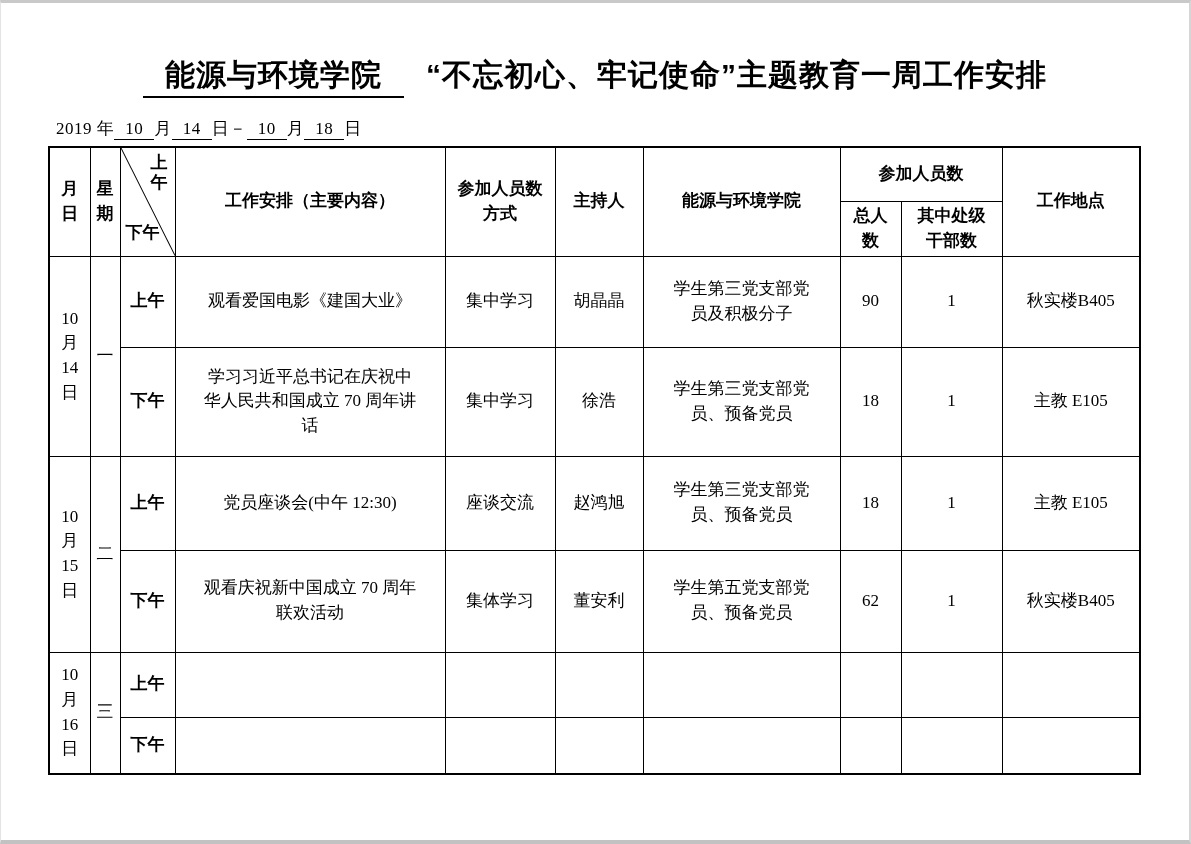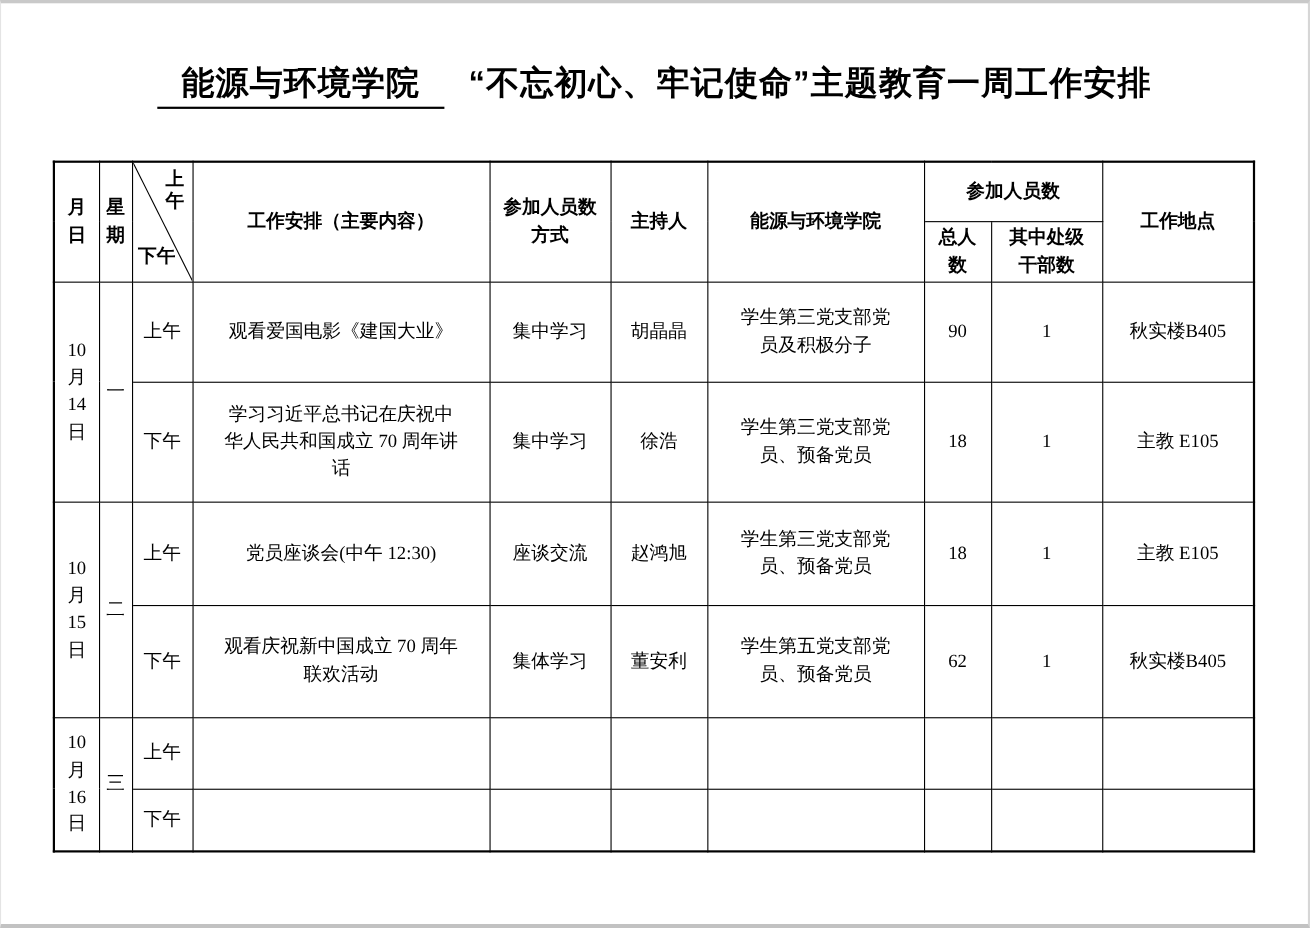--- a/index.html
+++ b/index.html
@@ -53,21 +53,21 @@
   .pre { white-space: pre-line; }
   tr.hrow-top  { height: 54px; }
   tr.hrow-bot  { height: 55px; }
   tr.r1 { height: 91px; }
   tr.r2 { height: 109px; }
   tr.r3 { height: 94px; }
   tr.r4 { height: 102px; }
   tr.r5 { height: 65px; }
   tr.r6 { height: 57px; }
   td.date-cell { font-size: 16px; line-height: 1.35; }
-  td.ampm { font-weight: normal; }
+  td.ampm { font-weight: bold; }
   td.work {
     text-align: left;
     padding-left: 8px; padding-right: 10px;
   }
   td.scope { padding-left: 20px; padding-right: 20px; }
   th.diag-cell { position: relative; padding: 0; }
   th.diag-cell svg.diag {
     position: absolute; left: 0; top: 0; width: 100%; height: 100%;
     display: block;
   }
@@ -82,20 +82,23 @@
 </style>
 </head>
 <body>
 
 <div class="page">
 
   <div class="title">
     <span class="college">能源与环境学院</span><span class="rest">“不忘初心、牢记使命”主题教育一周工作安排</span>
   </div>
 
+  <div class="dateline">
+    <span>2019 年</span><span class="num">10</span><span>月</span><span class="num">14</span><span>日－</span><span class="num">10</span><span>月</span><span class="num">18</span><span>日</span>
+  </div>
 
   <table class="sched">
     <colgroup>
       <col style="width:41px">
         <col style="width:30px">
         <col style="width:55px">
       <col style="width:270px">
         <col style="width:110px">
         <col style="width:88px">
       <col style="width:197px">

